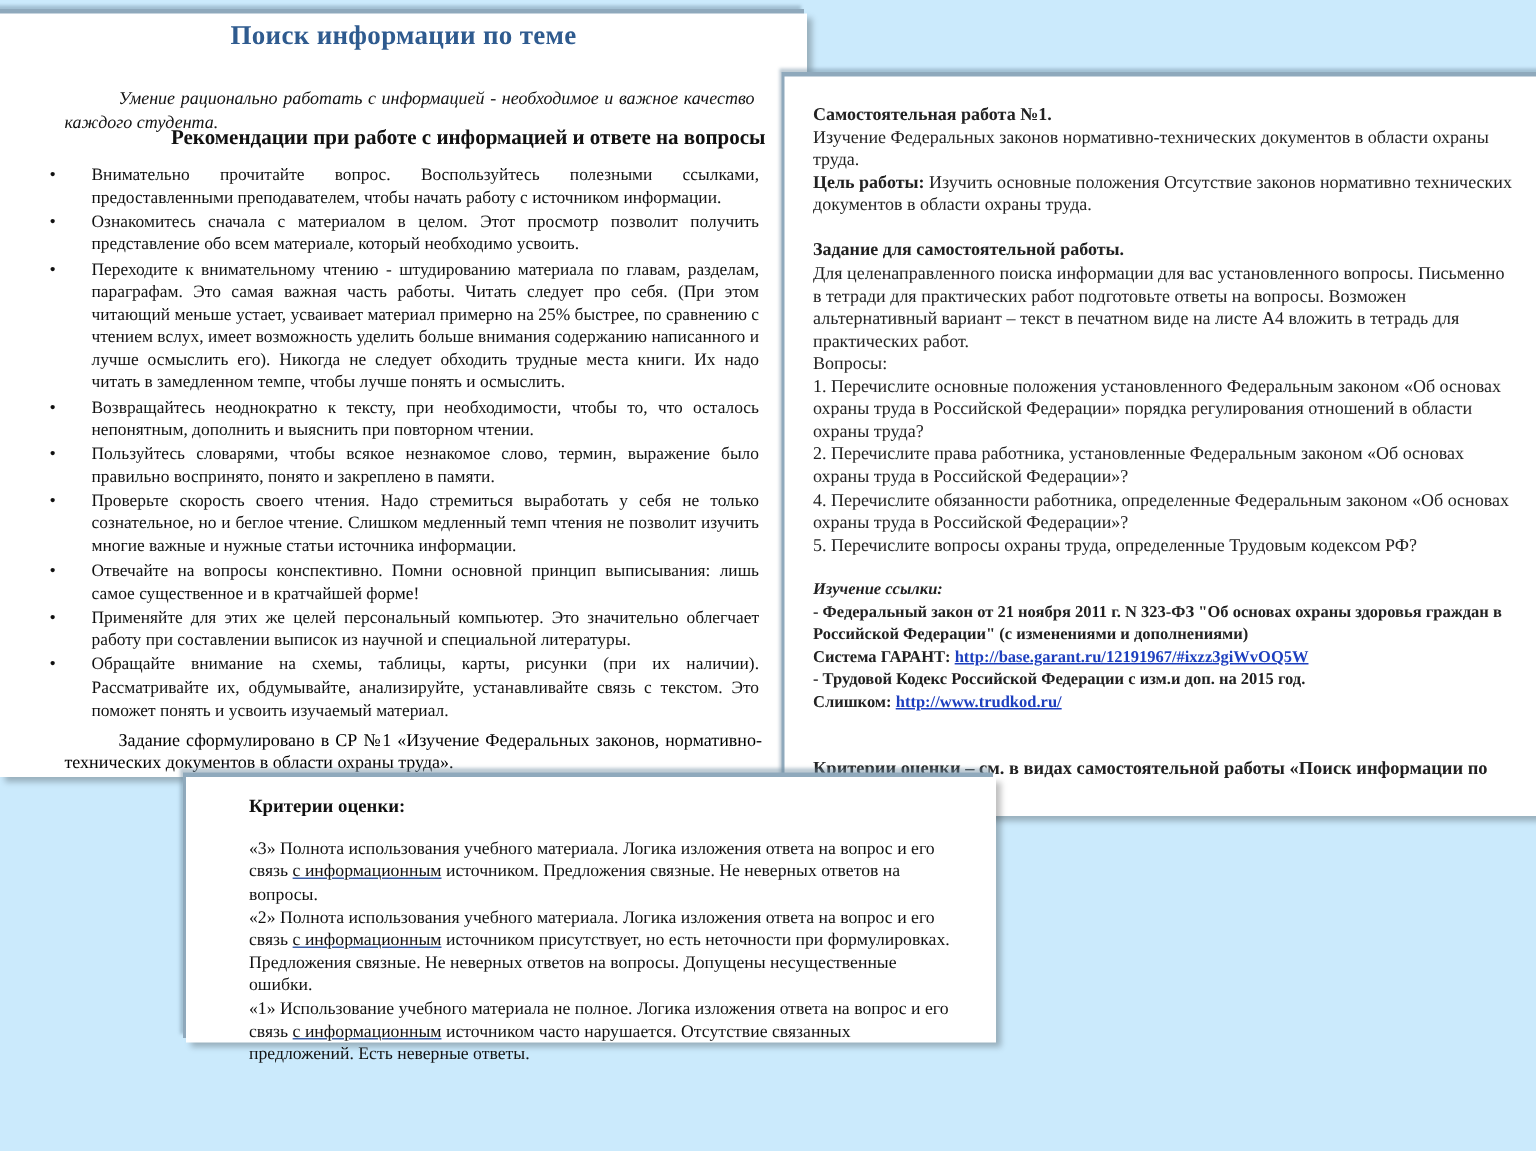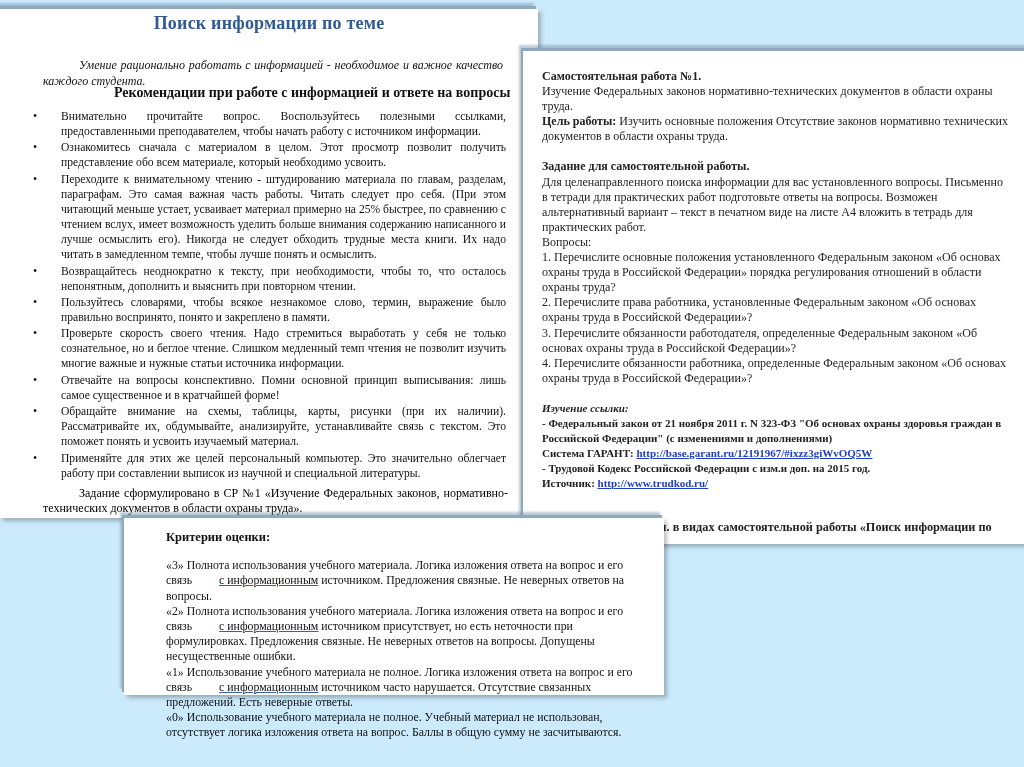--- a/index.html
+++ b/index.html
@@ -50,70 +50,69 @@
   #p2 .links .it { font-style: italic; }
   #p2 a { color: #1d3fbf; text-decoration: underline; }
   #p2 .crit { font-weight: bold; font-size: 12.3px; margin-top: 29px; }
   
   #p3 { left: 124px; top: 518px; width: 540px; height: 177px; }
   #p3 .content {
     position: absolute; left: 42px; top: 12px; width: 470px;
     font-size: 11.8px; line-height: 15.2px;
   }
   #p3 .heading { font-weight: bold; font-size: 12.5px; margin-bottom: 13px; }
-  #p3 .link-word { text-decoration: underline; text-decoration-color: #3a5fa8; margin-left: 24px; }
+  #p3 .link-word { text-decoration: underline; text-decoration-color: #3a5fa8; }
   #p3 p { margin: 0; }
 </style>
 </head>
 <body>
 
 <div class="page" id="p1">
   <div class="title">Поиск информации по теме</div>
   <div class="intro">Умение рационально работать с информацией - необходимое и важное качество каждого студента.</div>
   <div class="subhead">Рекомендации при работе с информацией и ответе на вопросы</div>
   <ul class="recs">
     <li>Внимательно прочитайте вопрос. Воспользуйтесь полезными ссылками, предоставленными преподавателем, чтобы начать работу с источником информации.</li>
     <li>Ознакомитесь сначала с материалом в целом. Этот просмотр позволит получить представление обо всем материале, который необходимо усвоить.</li>
     <li>Переходите к внимательному чтению - штудированию материала по главам, разделам, параграфам. Это самая важная часть работы. Читать следует про себя. (При этом читающий меньше устает, усваивает материал примерно на 25% быстрее, по сравнению с чтением вслух, имеет возможность уделить больше внимания содержанию написанного и лучше осмыслить его). Никогда не следует обходить трудные места книги. Их надо читать в замедленном темпе, чтобы лучше понять и осмыслить.</li>
     <li>Возвращайтесь неоднократно к тексту, при необходимости, чтобы то, что осталось непонятным, дополнить и выяснить при повторном чтении.</li>
     <li>Пользуйтесь словарями, чтобы всякое незнакомое слово, термин, выражение было правильно воспринято, понято и закреплено в памяти.</li>
     <li>Проверьте скорость своего чтения. Надо стремиться выработать у себя не только сознательное, но и беглое чтение. Слишком медленный темп чтения не позволит изучить многие важные и нужные статьи источника информации.</li>
     <li>Отвечайте на вопросы конспективно. Помни основной принцип выписывания: лишь самое существенное и в кратчайшей форме!</li>
+    <li>Применяйте для этих же целей персональный компьютер. Это значительно облегчает работу при составлении выписок из научной и специальной литературы.</li>
     <li>Обращайте внимание на схемы, таблицы, карты, рисунки (при их наличии). Рассматривайте их, обдумывайте, анализируйте, устанавливайте связь с текстом. Это поможет понять и усвоить изучаемый материал.</li>
-    <li>Применяйте для этих же целей персональный компьютер. Это значительно облегчает работу при составлении выписок из научной и специальной литературы.</li>
   </ul>
   <div class="red-note">Задание сформулировано в СР №1 «Изучение Федеральных законов, нормативно-технических документов в области охраны труда».</div>
 </div>
 
 <div class="page" id="p2">
   <div class="content">
     <div class="bold">Самостоятельная работа №1.</div>
     <div>Изучение Федеральных законов нормативно-технических документов в области охраны труда.</div>
     <div><span class="bold">Цель работы:</span><span> Изучить основные положения Отсутствие законов нормативно технических документов в области охраны труда.</span></div>
     <div class="gap"></div>
     <div class="bold">Задание для самостоятельной работы.</div>
     <div>Для целенаправленного поиска информации для вас установленного вопросы. Письменно в тетради для практических работ подготовьте ответы на вопросы. Возможен альтернативный вариант – текст в печатном виде на листе А4 вложить в тетрадь для практических работ.</div>
     <div>Вопросы:</div>
     <div>1. Перечислите основные положения установленного Федеральным законом «Об основах охраны труда в Российской Федерации» порядка регулирования отношений в области охраны труда?</div>
     <div>2. Перечислите права работника, установленные Федеральным законом «Об основах охраны труда в Российской Федерации»?</div>
-    <div>3. Перечислите обязанности работодателя, определенные Федеральным законом «Об основах охраны труда в Российской Федерации»?</div>
     <div>4. Перечислите обязанности работника, определенные Федеральным законом «Об основах охраны труда в Российской Федерации»?</div>
+    <div>5. Перечислите вопросы охраны труда, определенные Трудовым кодексом РФ?</div>
     <div class="gap"></div>
     <div class="links">
       <div class="it">Изучение ссылки:</div>
       <div>- Федеральный закон от 21 ноября 2011 г. N 323-ФЗ "Об основах охраны здоровья граждан в Российской Федерации" (с изменениями и дополнениями)</div>
       <div><span>Система ГАРАНТ: </span><a>http://base.garant.ru/12191967/#ixzz3giWvOQ5W</a></div>
       <div>- Трудовой Кодекс Российской Федерации с изм.и доп. на 2015 год.</div>
-      <div><span>Источник: </span><a>http://www.trudkod.ru/</a></div>
+      <div><span>Слишком: </span><a>http://www.trudkod.ru/</a></div>
     </div>
     <div class="crit">Критерии оценки – см. в видах самостоятельной работы «Поиск информации по теме».</div>
   </div>
 </div>
 
 <div class="page" id="p3">
   <div class="content">
     <div class="heading">Критерии оценки:</div>
     <p><span>«3»</span><span> Полнота использования учебного материала. Логика изложения ответа на вопрос и его связь </span><span class="link-word">с  информационным</span><span> источником. Предложения связные. Не неверных ответов на вопросы.</span></p>
     <p><span>«2»</span><span> Полнота использования учебного материала. Логика изложения ответа на вопрос и его связь </span><span class="link-word">с  информационным</span><span> источником присутствует, но есть неточности при формулировках. Предложения связные. Не неверных ответов на вопросы. Допущены несущественные ошибки.</span></p>
     <p><span>«1»</span><span> Использование учебного материала не полное. Логика изложения ответа на вопрос и его связь </span><span class="link-word">с  информационным</span><span> источником  часто нарушается. Отсутствие связанных предложений. Есть неверные ответы.</span></p>
-    <p><span>«0»</span><span> Использование учебного материала не полное. Учебный материал не использован, отсутствует логика изложения ответа на вопрос. Баллы в общую сумму не засчитываются.</span></p>
   </div>
 </div>
 
 </body></html>

